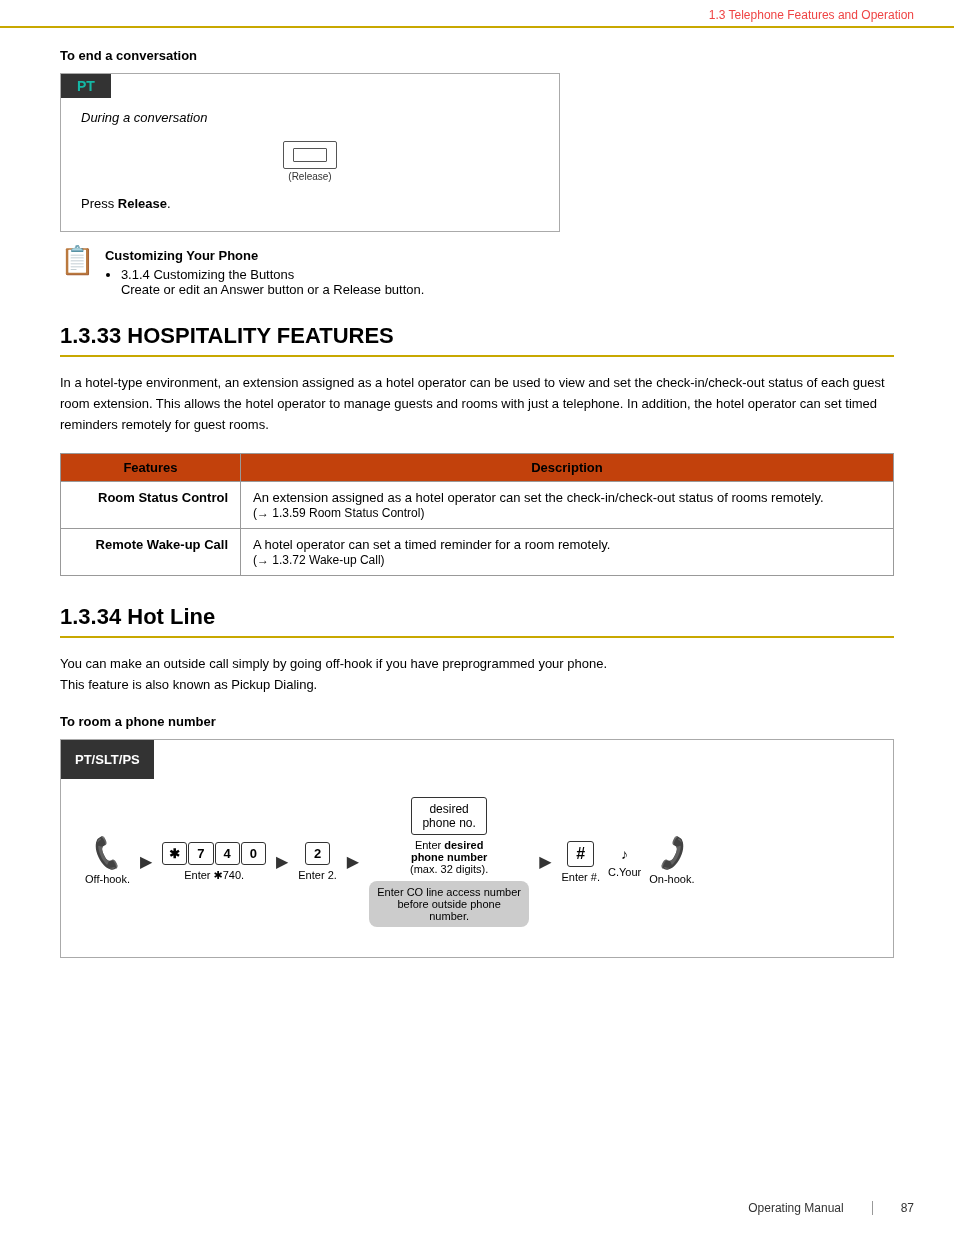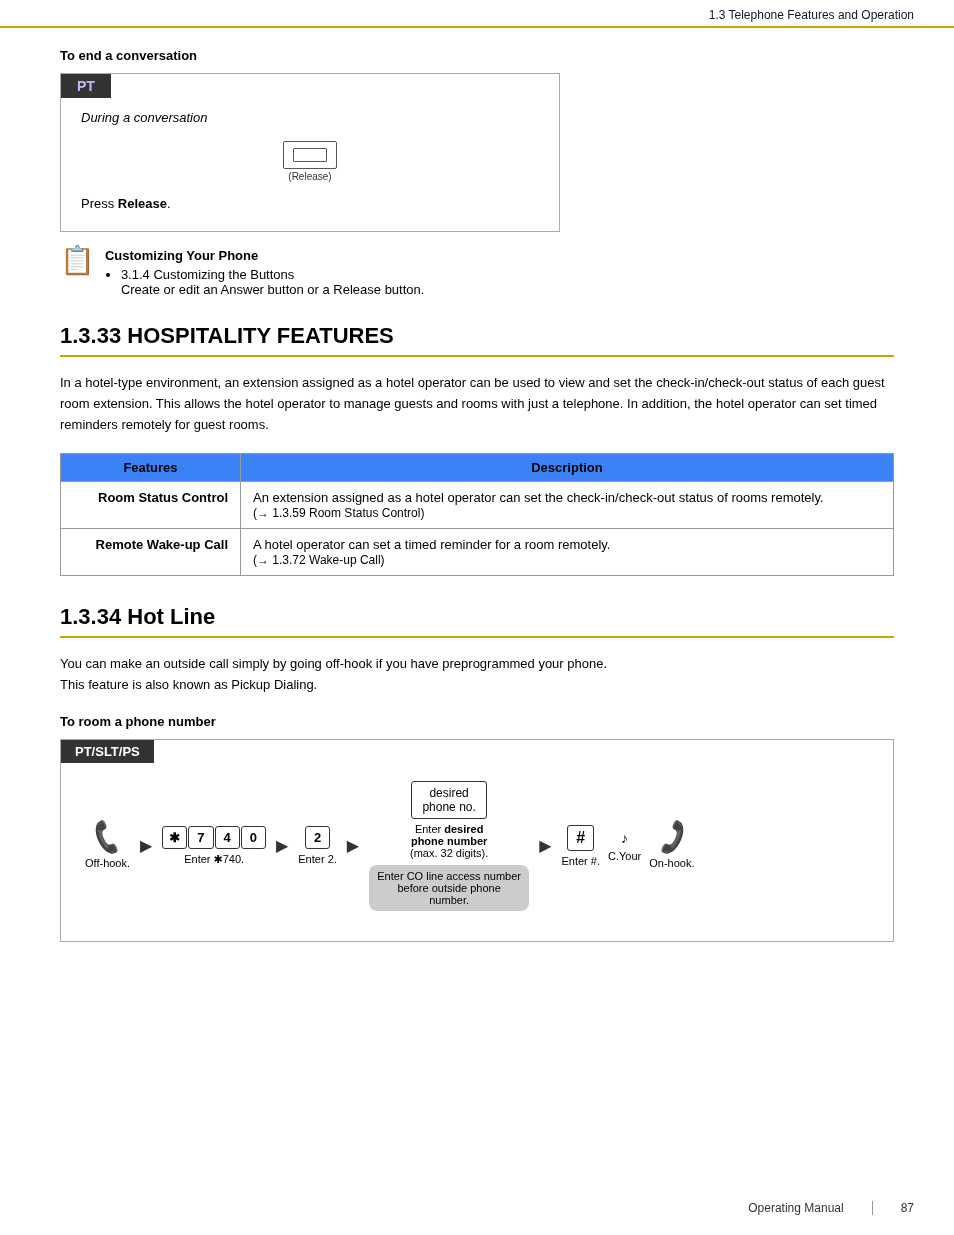--- a/index.html
+++ b/index.html
@@ -11,41 +11,41 @@
       width: 954px;
       min-height: 1235px;
       position: relative;
     }
     .page-header {
       display: flex;
       justify-content: flex-end;
       padding: 8px 40px 4px 40px;
       border-bottom: 2px solid #c8a800;
       font-size: 12px;
-      color: #0f172a;
+      color: #ef4444;
     }
     .page-content {
       padding: 20px 60px 40px 60px;
     }
 
     
     .section-subheading {
       font-weight: bold;
       font-size: 13px;
       margin-bottom: 10px;
     }
     .pt-box {
       border: 1px solid #aaa;
       width: 500px;
       padding: 0 0 20px 0;
       margin-bottom: 16px;
     }
     .pt-label {
       background: #333;
-      color: #c4b5fd;
+      color: #14b8a6;
       font-weight: bold;
       font-size: 14px;
       padding: 4px 16px;
       display: inline-block;
       margin-bottom: 12px;
     }
     .pt-content {
       padding: 0 20px;
     }
     .pt-italic {
@@ -136,21 +136,21 @@
     }
 
     
     .feature-table {
       width: 100%;
       border-collapse: collapse;
       margin-bottom: 28px;
       font-size: 13px;
     }
     .feature-table th {
-      background: #3b82f6;
+      background: #c2410c;
       border: 1px solid #999;
       padding: 6px 12px;
       font-weight: bold;
       text-align: center;
     }
     .feature-table td {
       border: 1px solid #999;
       padding: 8px 12px;
       vertical-align: top;
     }
@@ -174,21 +174,21 @@
     .pt-slt-box {
       border: 1px solid #aaa;
       padding: 0 0 20px 0;
       margin-bottom: 16px;
     }
     .pt-slt-label {
       background: #333;
       color: #fff;
       font-weight: bold;
       font-size: 13px;
-      padding: 4px 14px;
+      padding: 12px 14px;
       display: inline-block;
       margin-bottom: 18px;
     }
     .diagram-row {
       display: flex;
       align-items: center;
       gap: 8px;
       padding: 0 24px;
       margin-bottom: 10px;
       flex-wrap: nowrap;

